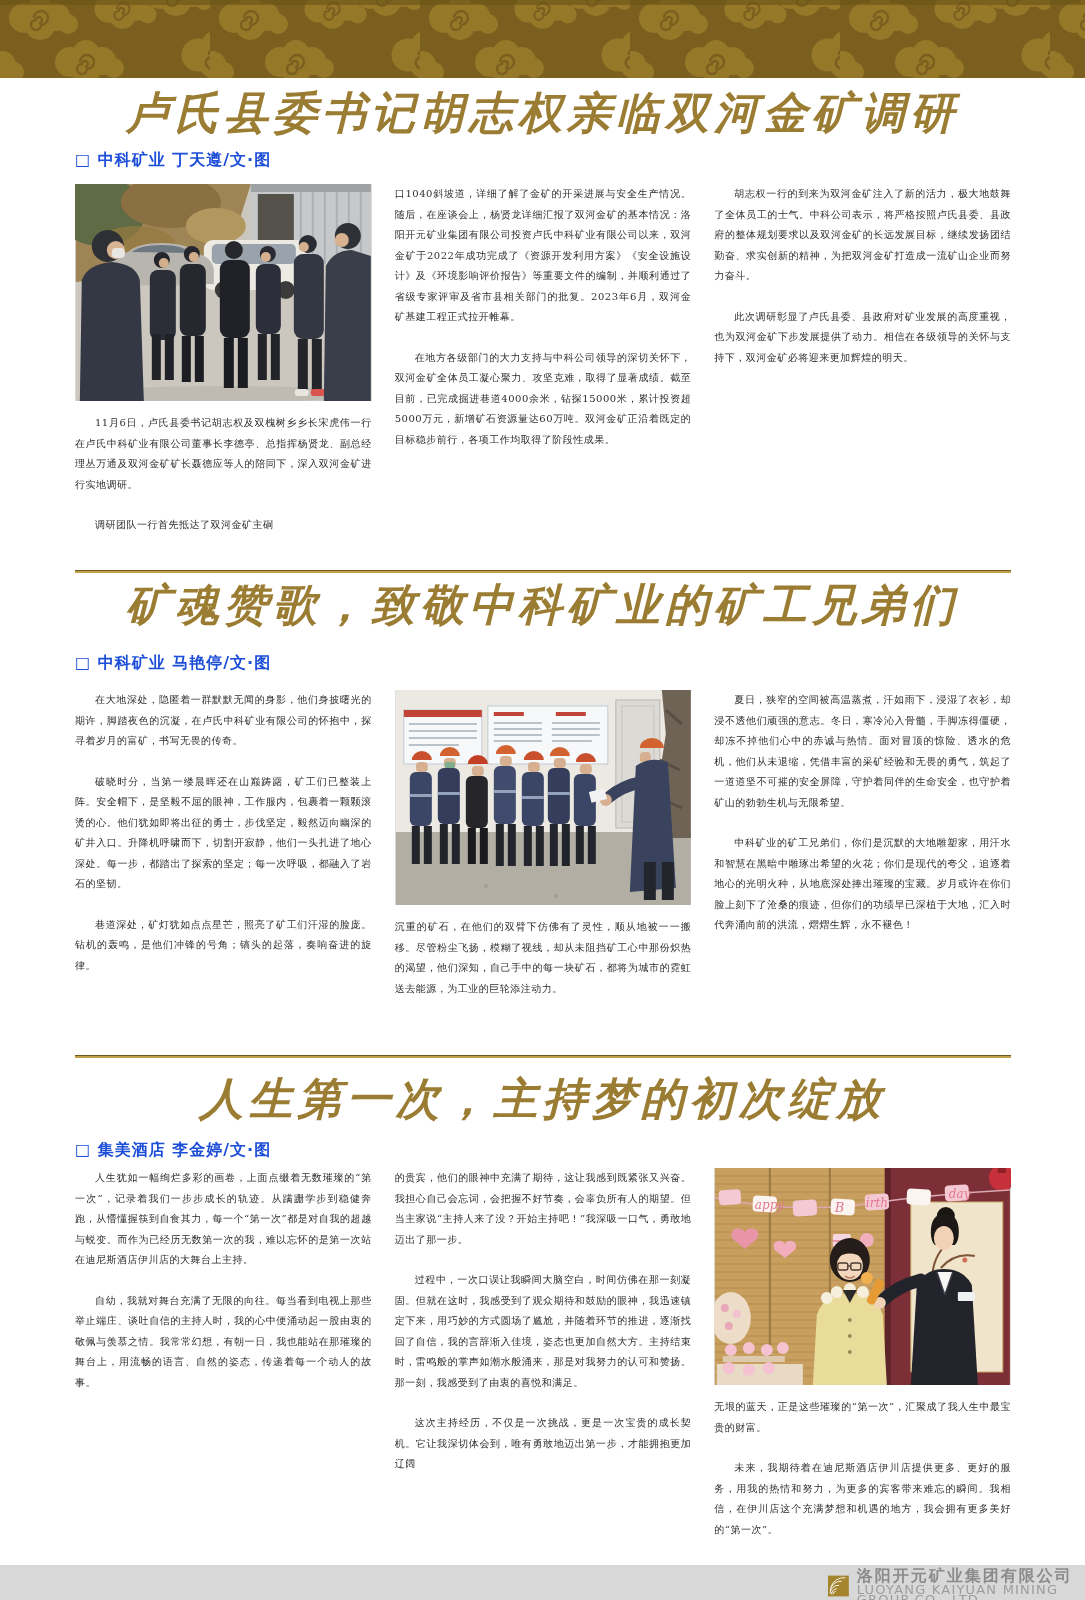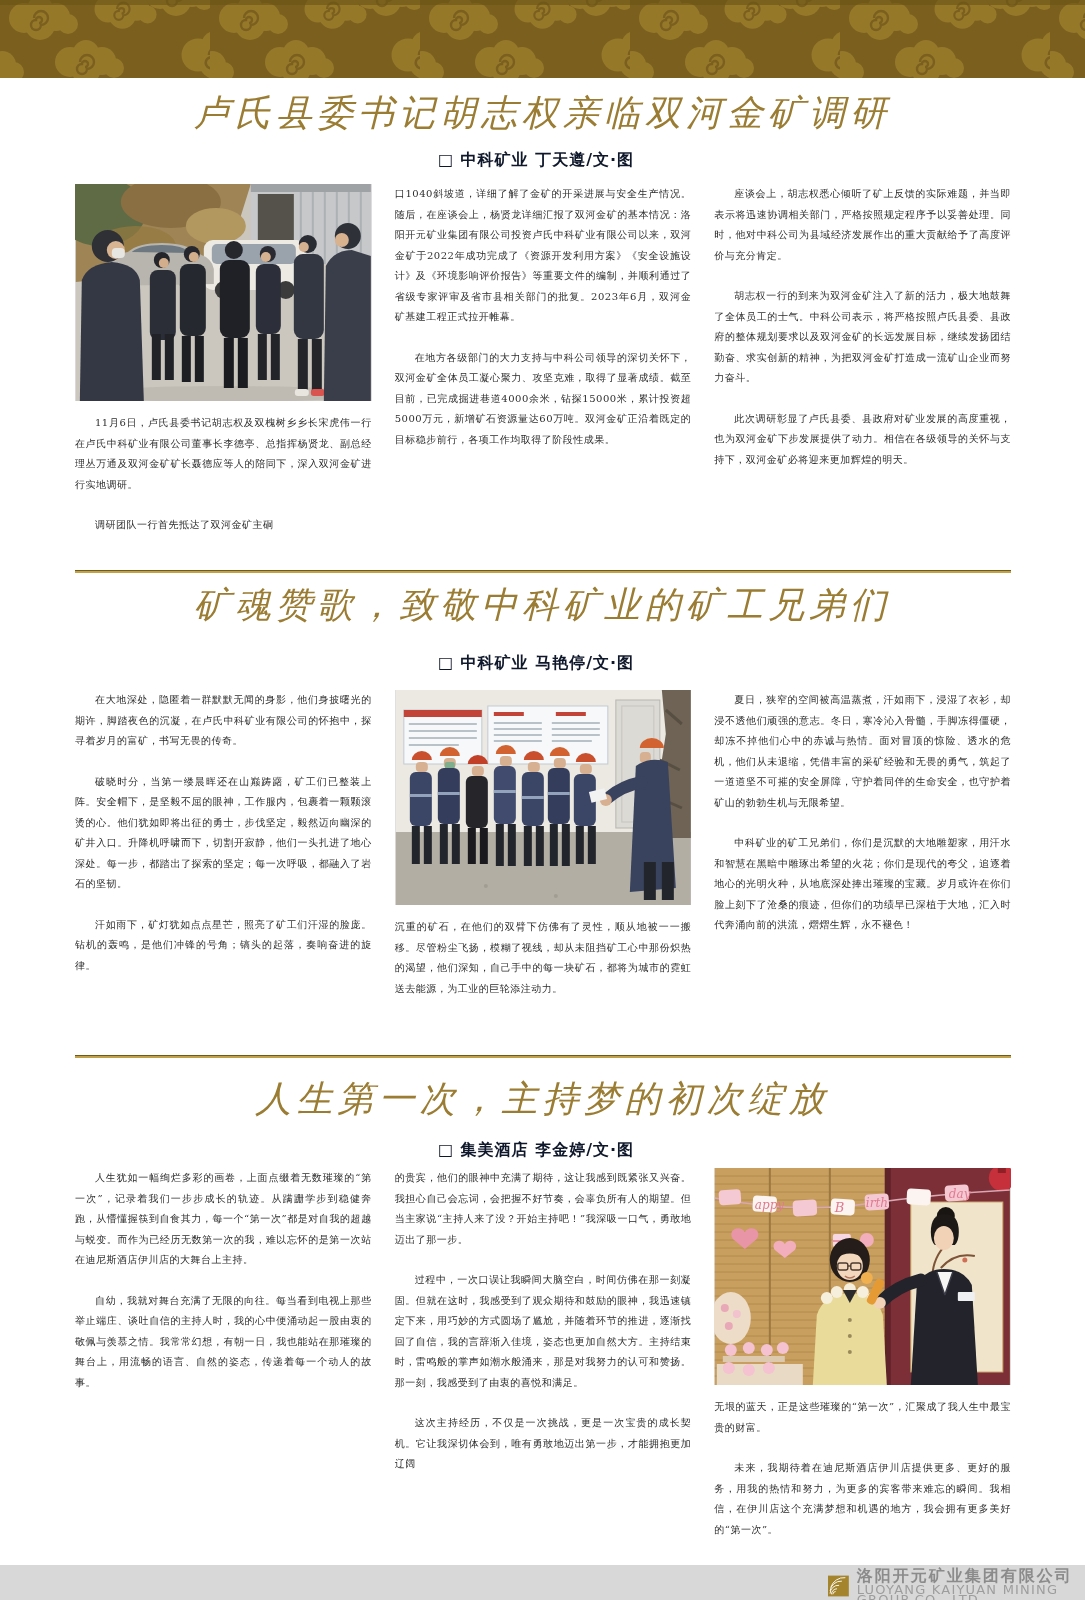--- a/index.html
+++ b/index.html
@@ -10,33 +10,33 @@
   }
 
   
   .header-band { position:absolute; top:0; left:0; width:1085px; height:78px;
     border-bottom:2px solid #d6cba4; }
   .header-band svg { display:block; width:1085px; height:78px; }
 
   
   .title {
     position:absolute; left:0; width:1085px; text-align:center;
-    color:#9b7c33; font-weight:normal; font-style:italic;
-    font-size:36px; letter-spacing:5px; line-height:50px;
+    color:#9b7c33; font-weight:bold; font-style:italic;
+    font-size:44px; letter-spacing:5px; line-height:50px;
     font-family:"DejaVu Serif","Liberation Serif",serif;
   }
   .t1 { top:88px; }
   .t2 { top:580px; }
   .t3 { top:1074px; }
 
   
   .byline {
-    position:absolute; left:75px; width:936px; text-align:center; padding-right:14px;
+    position:absolute; left:75px; width:936px; text-align:left; padding-right:14px;
     font-family:"DejaVu Sans","Liberation Sans",sans-serif;
-    font-size:16px; font-weight:bold; color:#0f172a; letter-spacing:1px;
+    font-size:16px; font-weight:bold; color:#1d4ed8; letter-spacing:1px;
   }
   .b1 { top:150px; }
   .b2 { top:653px; }
   .b3 { top:1140px; }
 
   
   .cols {
     position:absolute; left:75px; width:936px;
     display:grid; grid-template-columns:1fr 1fr 1fr; column-gap:23px;
   }
@@ -179,40 +179,39 @@
 
       <div class="col">
         <div>
             <p class="noindent">口1040斜坡道，详细了解了金矿的开采进展与安全生产情况。随后，在座谈会上，杨贤龙详细汇报了双河金矿的基本情况：洛阳开元矿业集团有限公司投资卢氏中科矿业有限公司以来，双河金矿于2022年成功完成了《资源开发利用方案》《安全设施设计》及《环境影响评价报告》等重要文件的编制，并顺利通过了省级专家评审及省市县相关部门的批复。2023年6月，双河金矿基建工程正式拉开帷幕。</p>
             <p>在地方各级部门的大力支持与中科公司领导的深切关怀下，双河金矿全体员工凝心聚力、攻坚克难，取得了显著成绩。截至目前，已完成掘进巷道4000余米，钻探15000米，累计投资超5000万元，新增矿石资源量达60万吨。双河金矿正沿着既定的目标稳步前行，各项工作均取得了阶段性成果。</p>
           </div>
       </div>
 
       <div class="col">
         <div>
-            <p>座谈会上，胡志权悉心倾听了矿上反馈的实际难题，并当即表示将迅速协调相关部门，严格按照规定程序予以妥善处理。同时，他对中科公司为县域经济发展作出的重大贡献给予了高度评价与充分肯定。</p>
             <p>胡志权一行的到来为双河金矿注入了新的活力，极大地鼓舞了全体员工的士气。中科公司表示，将严格按照卢氏县委、县政府的整体规划要求以及双河金矿的长远发展目标，继续发扬团结勤奋、求实创新的精神，为把双河金矿打造成一流矿山企业而努力奋斗。</p>
             <p>此次调研彰显了卢氏县委、县政府对矿业发展的高度重视，也为双河金矿下步发展提供了动力。相信在各级领导的关怀与支持下，双河金矿必将迎来更加辉煌的明天。</p>
           </div>
       </div>
     </div>
 
     <div class="divider d1"></div>
   </section>
 
   <section>
     <h1 class="title t2">矿魂赞歌，致敬中科矿业的矿工兄弟们</h1>
     <div class="byline b2">□ 中科矿业  马艳停/文·图</div>
 
     <div class="cols c2">
       <div class="col">
         <div>
             <p>在大地深处，隐匿着一群默默无闻的身影，他们身披曙光的期许，脚踏夜色的沉凝，在卢氏中科矿业有限公司的怀抱中，探寻着岁月的富矿，书写无畏的传奇。</p>
             <p>破晓时分，当第一缕晨晖还在山巅踌躇，矿工们已整装上阵。安全帽下，是坚毅不屈的眼神，工作服内，包裹着一颗颗滚烫的心。他们犹如即将出征的勇士，步伐坚定，毅然迈向幽深的矿井入口。升降机呼啸而下，切割开寂静，他们一头扎进了地心深处。每一步，都踏出了探索的坚定；每一次呼吸，都融入了岩石的坚韧。</p>
-            <p>汗如雨下，矿灯犹如点点星芒，照亮了矿工们汗湿的脸庞。钻机的轰鸣，是他们冲锋的号角；镐头的起落，奏响奋进的旋律。</p>
+            <p>巷道深处，矿灯犹如点点星芒，照亮了矿工们汗湿的脸庞。钻机的轰鸣，是他们冲锋的号角；镐头的起落，奏响奋进的旋律。</p>
           </div>
       </div>
 
       <div class="col">
         <svg class="photo" style="height:215px" viewBox="0 0 295 215">
           <rect width="295" height="215" fill="#ece9e3"></rect>
           <rect y="142" width="295" height="73" fill="#b3aea4"></rect>
           <circle cx="30" cy="170" r="2" fill="#a29d92"></circle>
             <circle cx="90" cy="196" r="2" fill="#a29d92"></circle>
           <circle cx="160" cy="206" r="2" fill="#a29d92"></circle>

